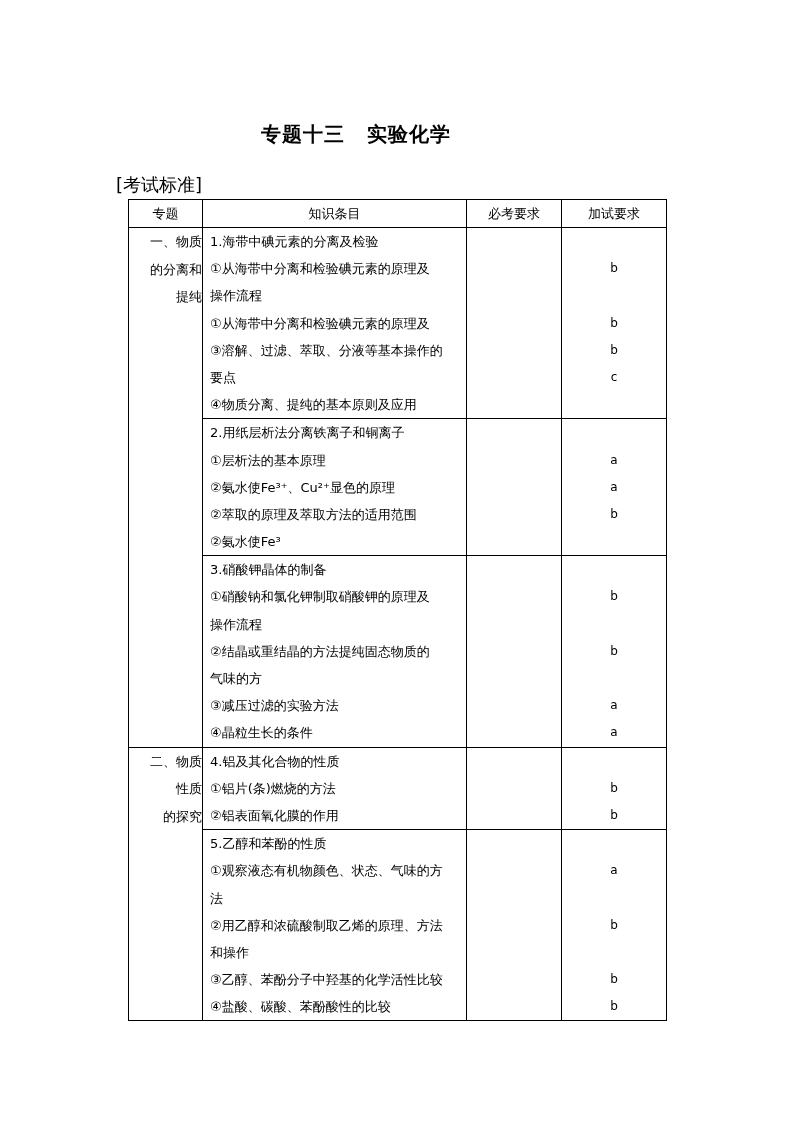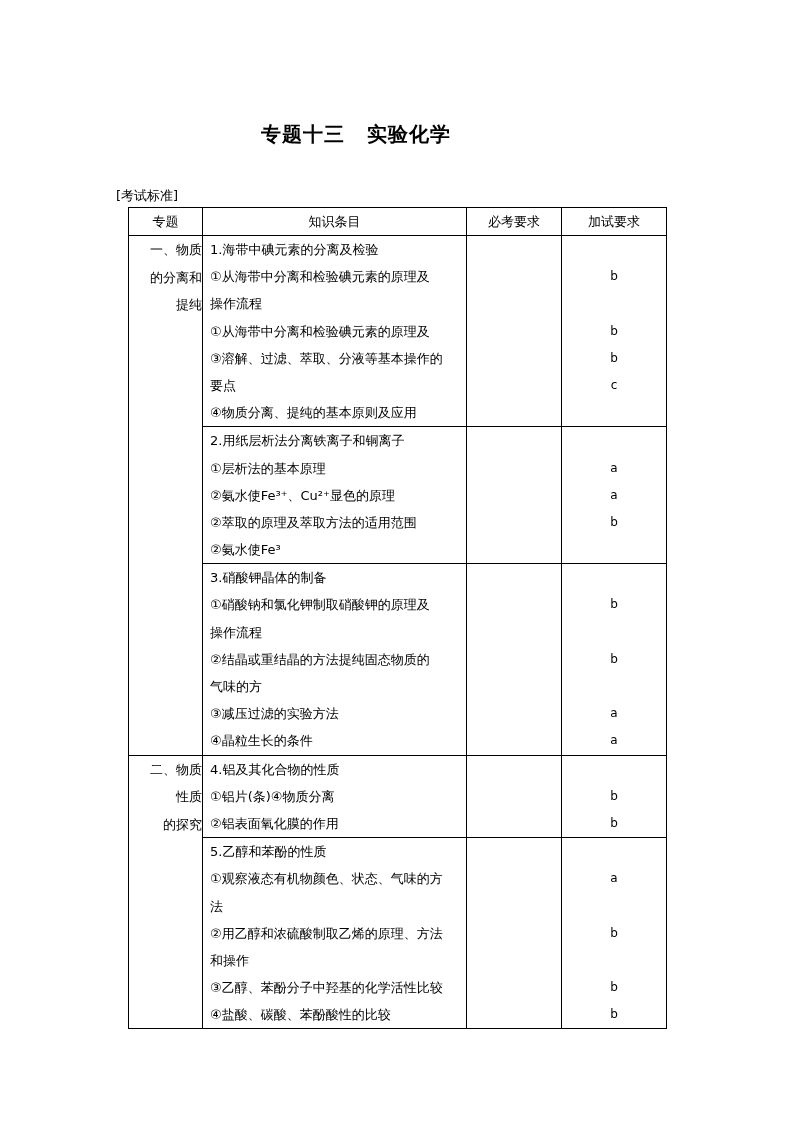--- a/index.html
+++ b/index.html
@@ -20,33 +20,32 @@
       left: 0;
       width: 712px;
       text-align: center;
       font-size: 20px;
       font-weight: bold;
       letter-spacing: 1px;
     }
     .page-title .gap { display: inline-block; width: 22px; }
     .section-label {
       position: absolute;
-      top: 187px;
+      top: 173px;
       left: 116px;
-      font-size: 13px;
+      font-size: 18px;
     }
     table.std {
       position: absolute;
       top: 199px;
       left: 128px;
       width: 538px;
       border-collapse: collapse;
       font-size: 13px;
       table-layout: fixed;
-      margin-top: 8px;
     }
     table.std td, table.std th {
       border: 1px solid #000;
       padding: 0;
       vertical-align: top;
       font-weight: normal;
     }
     table.std th {
       height: 27px;
       text-align: center;
@@ -168,21 +167,21 @@
     </tr>
 
     <tr>
       <td class="topic" rowspan="2">
         <div>二、物质</div>
         <div>性质</div>
         <div>的探究</div>
       </td>
       <td>
         <div class="line">4.铝及其化合物的性质</div>
-        <div class="line">①铝片(条)④物质分离</div>
+        <div class="line">①铝片(条)燃烧的方法</div>
         <div class="line">②铝表面氧化膜的作用</div>
       </td>
       <td></td>
       <td>
         <div class="req-line"></div>
         <div class="req-line">b</div>
         <div class="req-line">b</div>
       </td>
     </tr>
 

